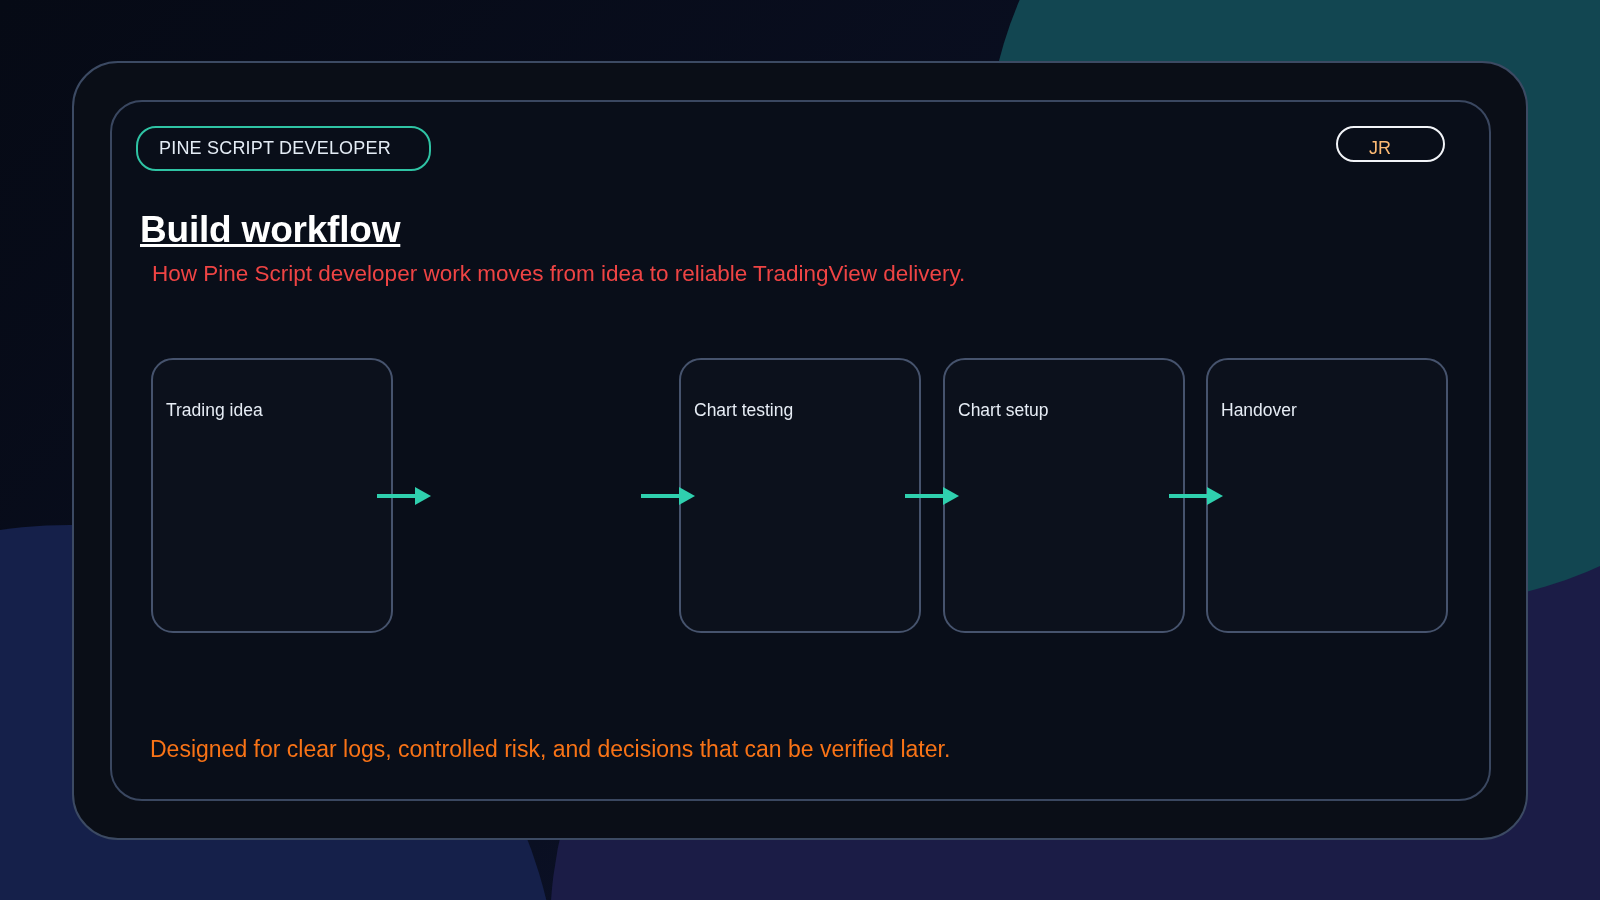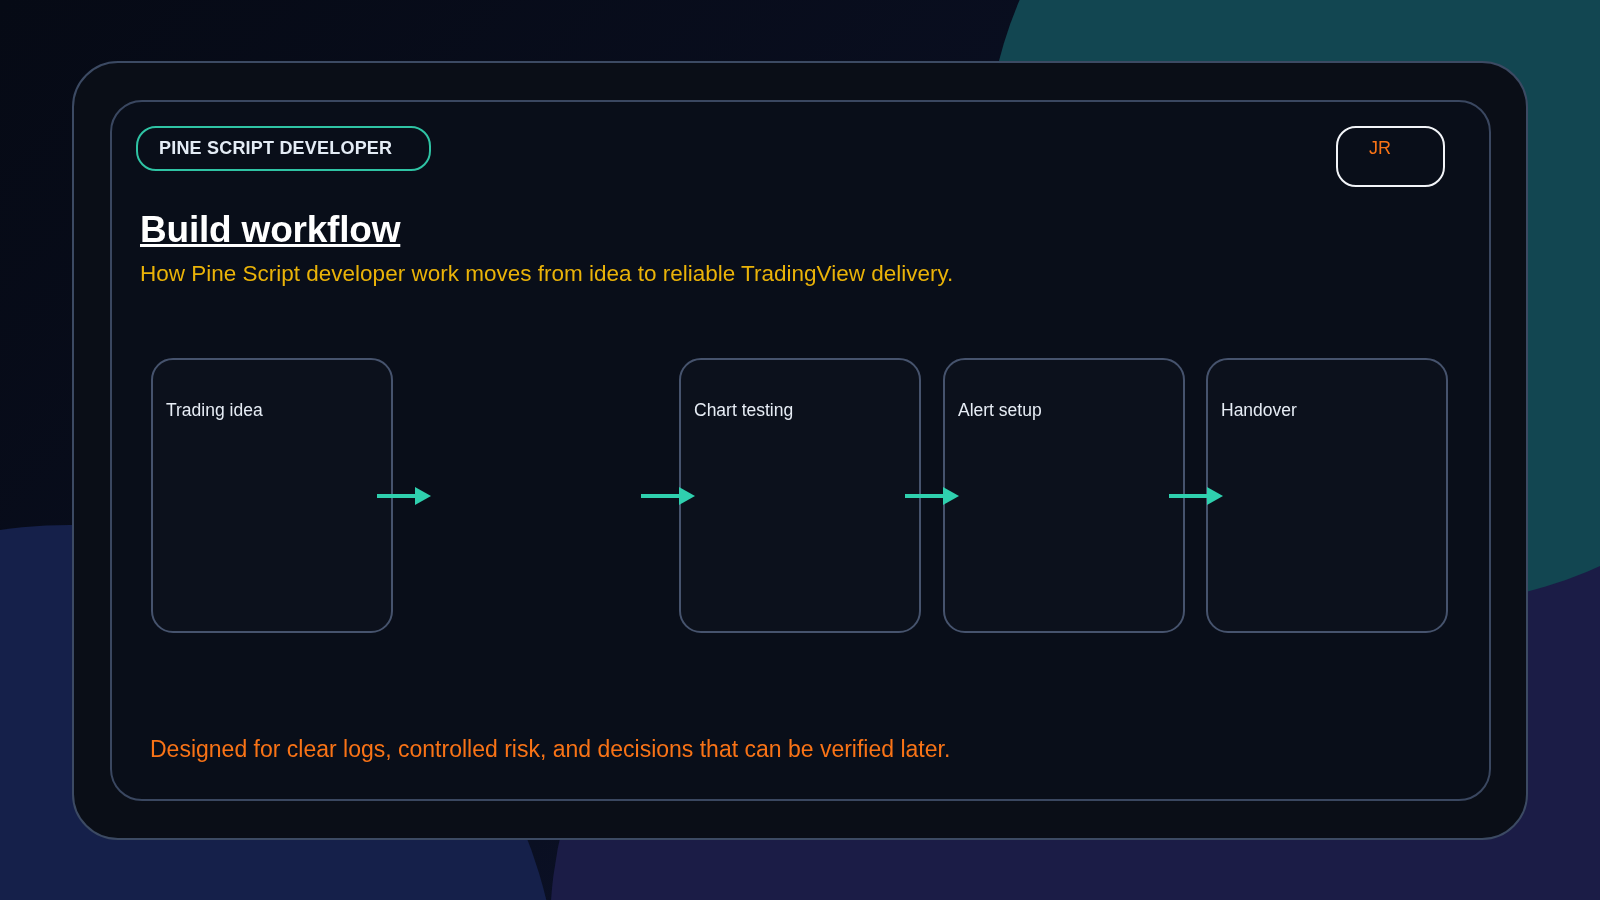--- a/index.html
+++ b/index.html
@@ -54,47 +54,46 @@
       position: absolute;
       left: 136px; top: 126px;
       width: 295px; height: 45px;
       border: 2px solid #2fc3a4;
       border-radius: 20px;
       color: #e4ecf5;
       font-size: 18px;
       line-height: 41px;
       padding-left: 21px;
       letter-spacing: 0.2px;
-      font-weight: bold;
     }
     .avatar-pill {
       position: absolute;
       left: 1336px; top: 126px;
-      width: 109px; height: 61px;
+      width: 109px; height: 36px;
       border: 2px solid #f2f4f8;
       border-radius: 20px;
-      color: #f97316;
+      color: #fdba74;
       font-size: 18px;
       line-height: 41px;
       padding-left: 31px;
     }
     .page-title {
       position: absolute;
       left: 140px; top: 209px;
       color: #ffffff;
       font-size: 37px;
       font-weight: bold;
       letter-spacing: -0.2px;
       white-space: nowrap;
       text-decoration: underline;
     }
     .page-subtitle {
       position: absolute;
-      left: 140px; top: 261px;
-      color: #eab308;
+      left: 152px; top: 261px;
+      color: #ef4444;
       font-size: 22.5px;
       white-space: nowrap;
     }
     .steps {
       position: absolute;
       left: 151px; top: 358px;
       width: 1298px; height: 275px;
     }
     .step-card {
       position: absolute;
@@ -157,21 +156,21 @@
 <p class="page-subtitle">How Pine Script developer work moves from idea to reliable TradingView delivery.</p>
 
 <div class="steps">
   <div class="step-card" style="left:0px;">
     <span class="step-label">Trading idea</span>
   </div>
   <div class="step-card" style="left:528px;text-align:right;">
     <span class="step-label">Chart testing</span>
   </div>
   <div class="step-card" style="left:792px;">
-    <span class="step-label">Alert setup</span>
+    <span class="step-label">Chart setup</span>
   </div>
   <div class="step-card" style="left:1055px;">
     <span class="step-label">Handover</span>
   </div>
 
   <div class="arrow" style="left:226px;">
     <div class="arrow-shaft"></div>
       <div class="arrow-head"></div>
   </div>
   <div class="arrow" style="left:490px;">

